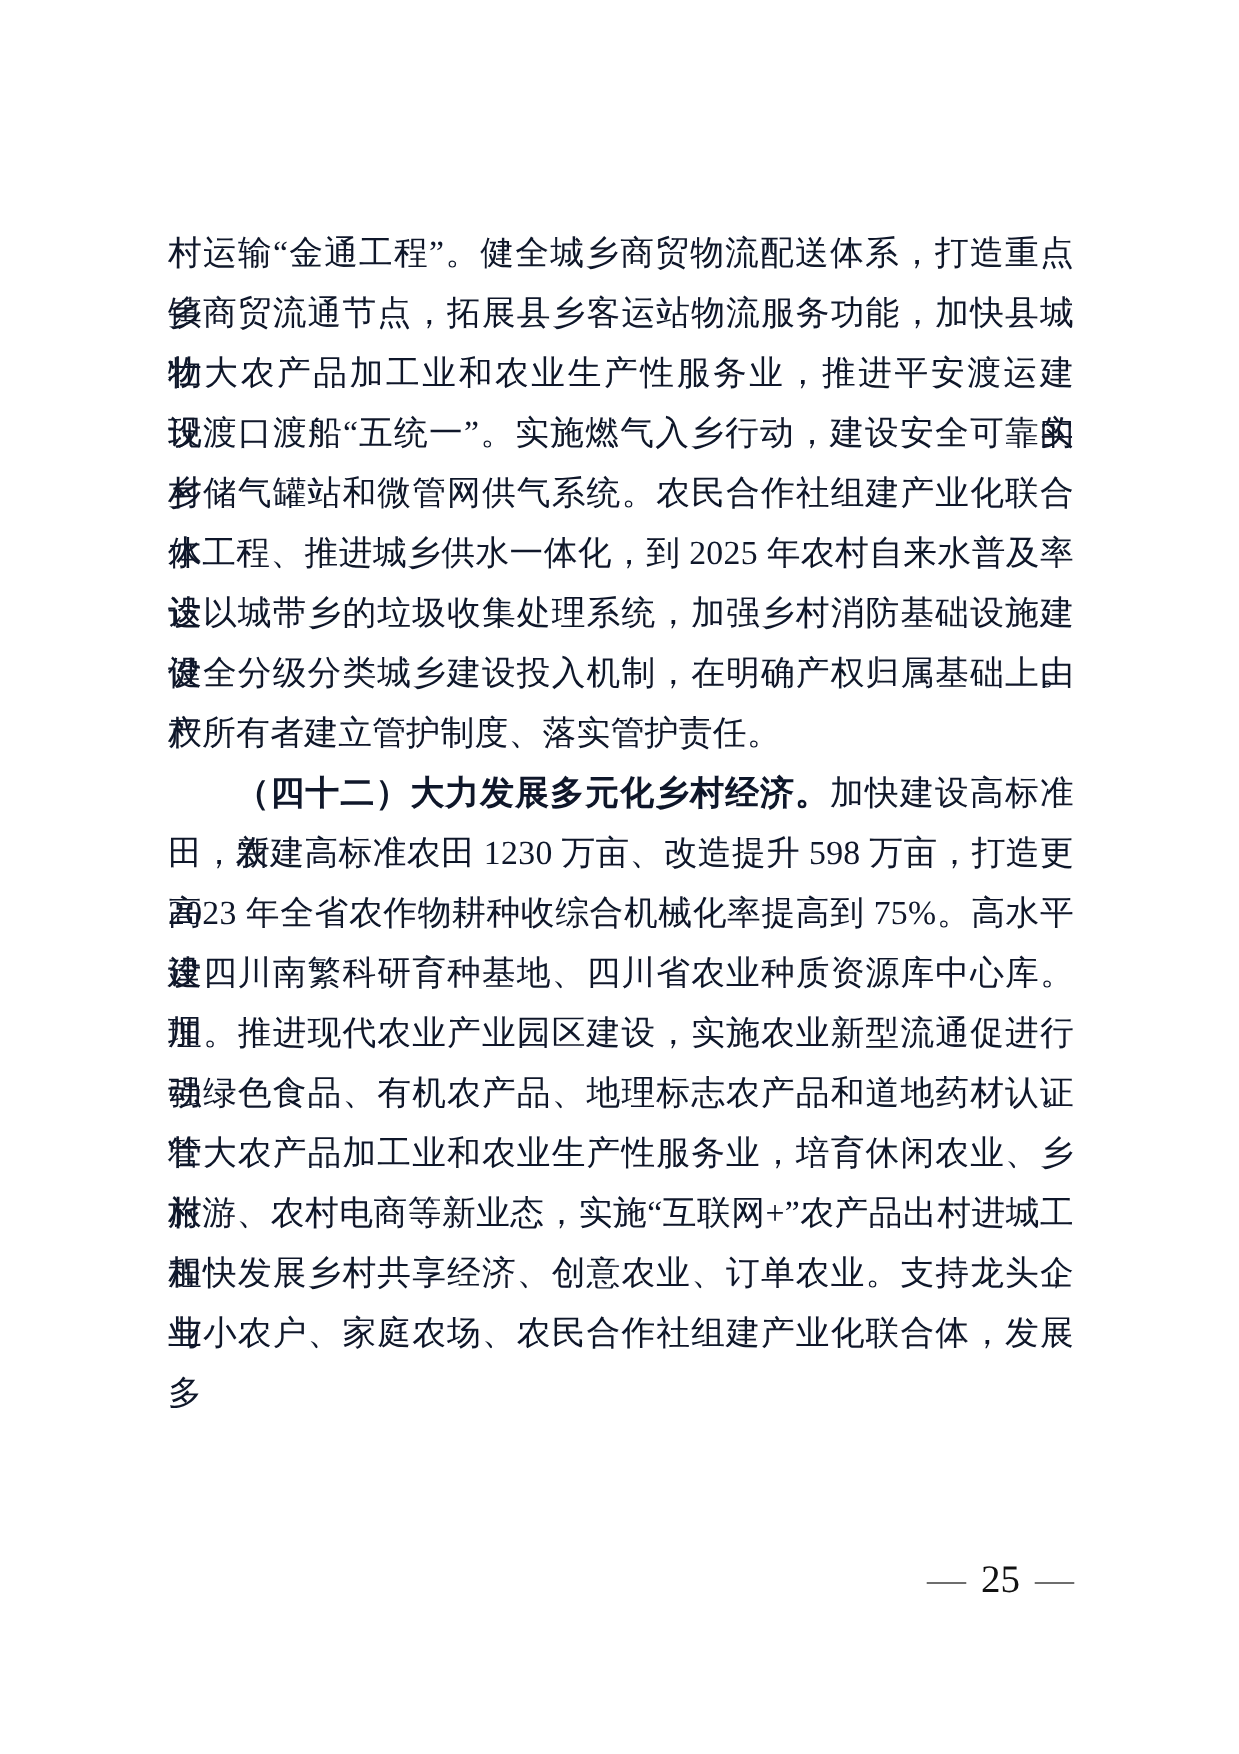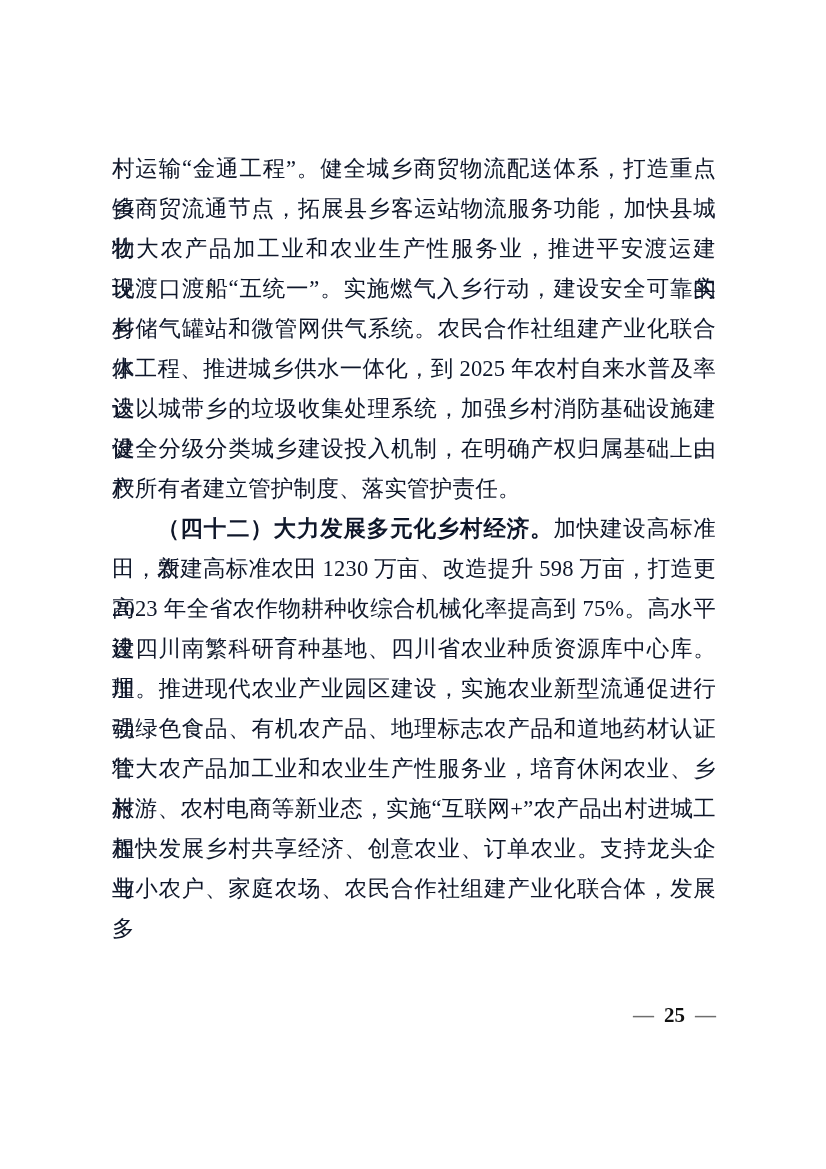--- a/index.html
+++ b/index.html
@@ -37,27 +37,26 @@
   .line.indent {
     padding-left: 45px;
     width: 559px;
   }
   .bold-head {
     font-weight: bold;
     margin-top: 14px;
   }
   .page-number {
     position: absolute;
-    top: 1000px;
+    top: 1038px;
     right: 100px;
-    font-size: 21px;
+    font-size: 26px;
     line-height: 30px;
     color: #222222;
     white-space: nowrap;
-    font-weight: bold;
   }
   .page-number .dash {
     color: #6e6e6e;
     padding: 0 10px;
   }
   .page-number .num {
     color: #111111;
   }
 </style>
 </head>

